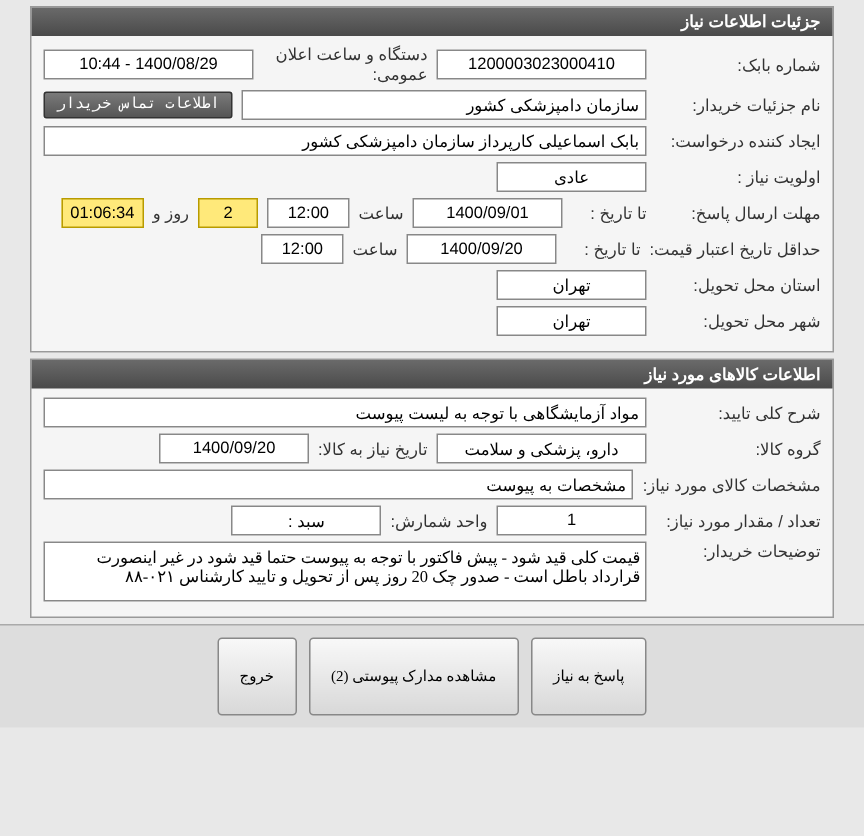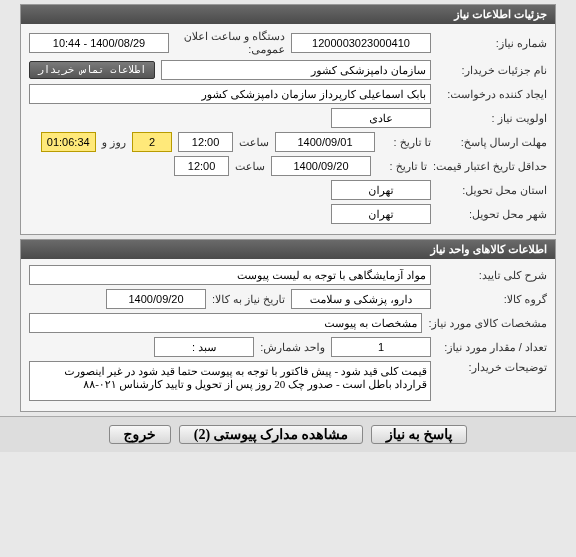--- a/index.html
+++ b/index.html
@@ -82,38 +82,37 @@
   display: flex;
   justify-content: center;
   gap: 8px;
   padding: 8px;
   background: #ddd;
   border-top: 1px solid #aaa;
 }
 .action-btn {
   background: linear-gradient(#f8f8f8, #d8d8d8);
   border: 1px solid #888;
-  padding: 0 14px;
-  font-size: 14px;
+  padding: 19px 14px;
+  font-size: 10px;
   cursor: pointer;
   border-radius: 3px;
   font-family: Tahoma;
-  font-weight: bold;
 }
 .inline-label { font-size: 11px; color: #333; }
 </style>
 </head>
 <body>
 
 <div class="panel">
   <div class="panel-header">جزئیات اطلاعات نیاز</div>
   <div class="panel-body">
 
     <div class="row">
-      <span class="label">شماره نیاز:</span>
+      <span class="label">شماره بابک:</span>
       <input class="field field-w140" readonly="" value="1200003023000410" style="">
       <span class="inline-label">دستگاه و ساعت اعلان عمومی:</span>
       <input class="field field-w140" readonly="" value="1400/08/29 - 10:44" style="">
     </div>
 
     <div class="row">
       <span class="label">نام جزئیات خریدار:</span>
       <input class="field field-wide" readonly="" value="سازمان دامپزشکی کشور" style="">
       <button class="link-btn">اطلاعات تماس خریدار</button>
     </div>
@@ -154,21 +153,21 @@
 
     <div class="row">
       <span class="label">شهر محل تحویل:</span>
       <input class="field field-w100" readonly="" value="تهران" style="">
     </div>
 
   </div>
 </div>
 
 <div class="panel">
-  <div class="panel-header">اطلاعات کالاهای واحد نیاز</div>
+  <div class="panel-header">اطلاعات کالاهای مورد نیاز</div>
   <div class="panel-body">
 
     <div class="row">
       <span class="label">شرح کلی تایید:</span>
       <input class="field field-wide" readonly="" value="مواد آزمایشگاهی با توجه به لیست پیوست" style="">
     </div>
 
     <div class="row">
       <span class="label">گروه کالا:</span>
       <input class="field field-w140" readonly="" value="دارو، پزشکی و سلامت" style="">

